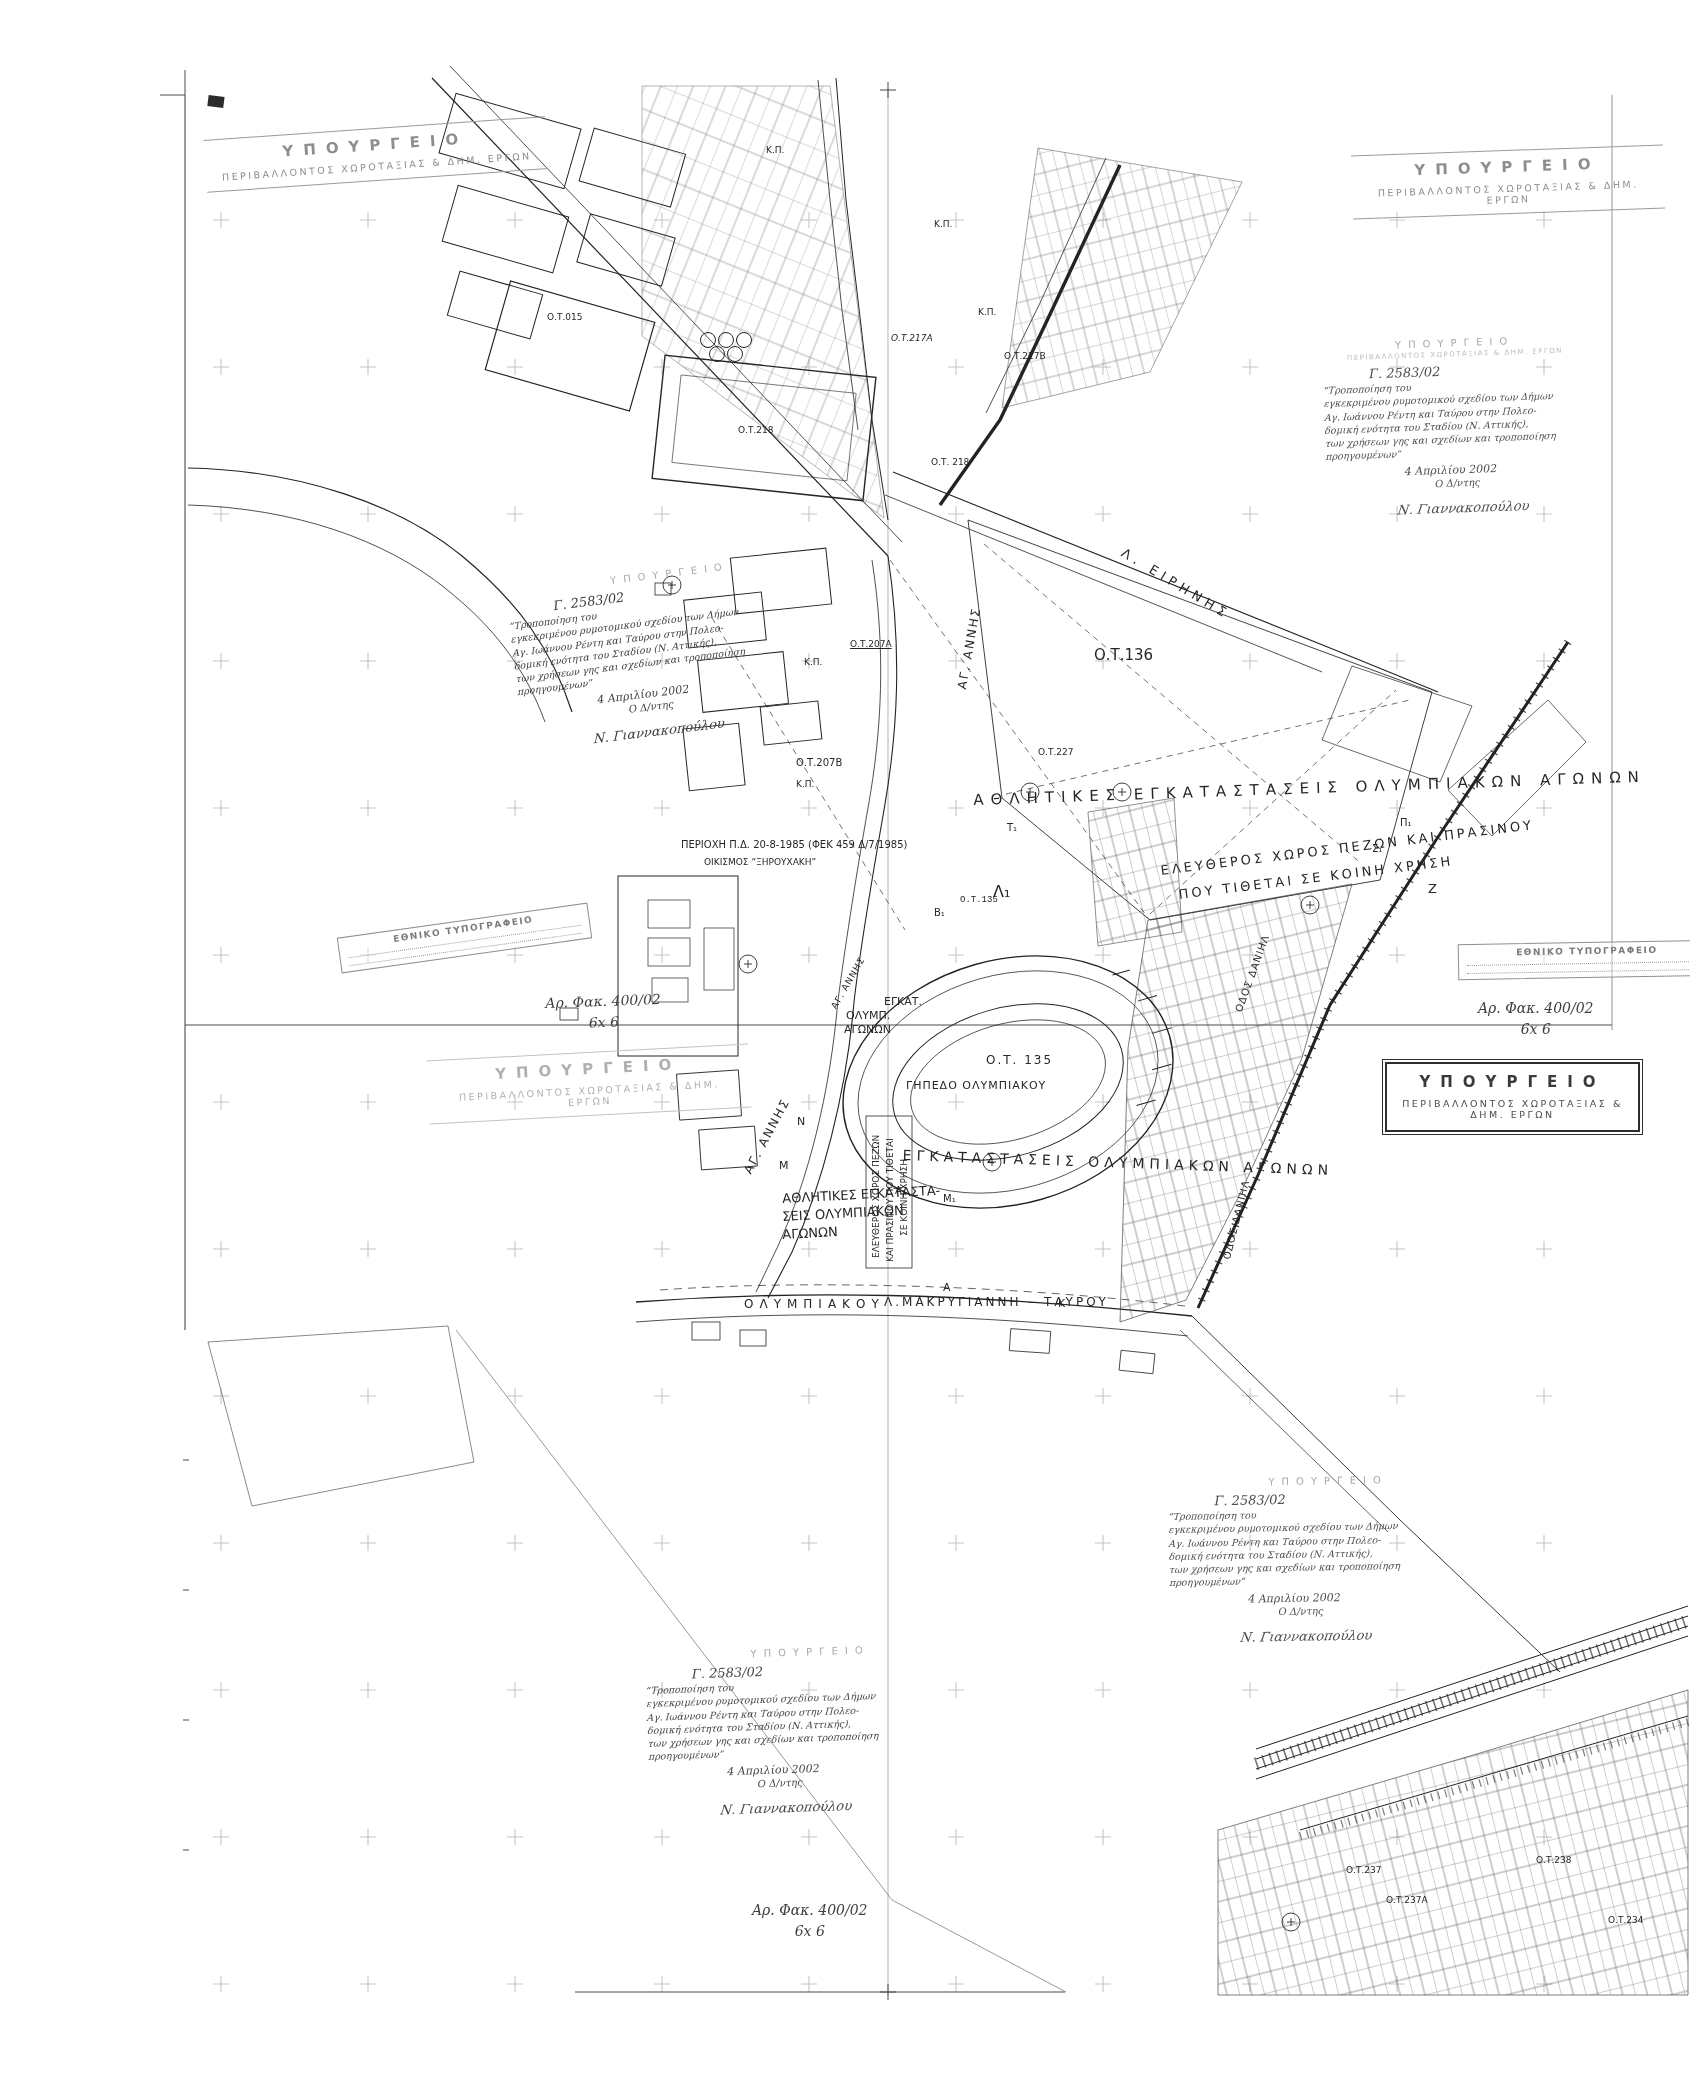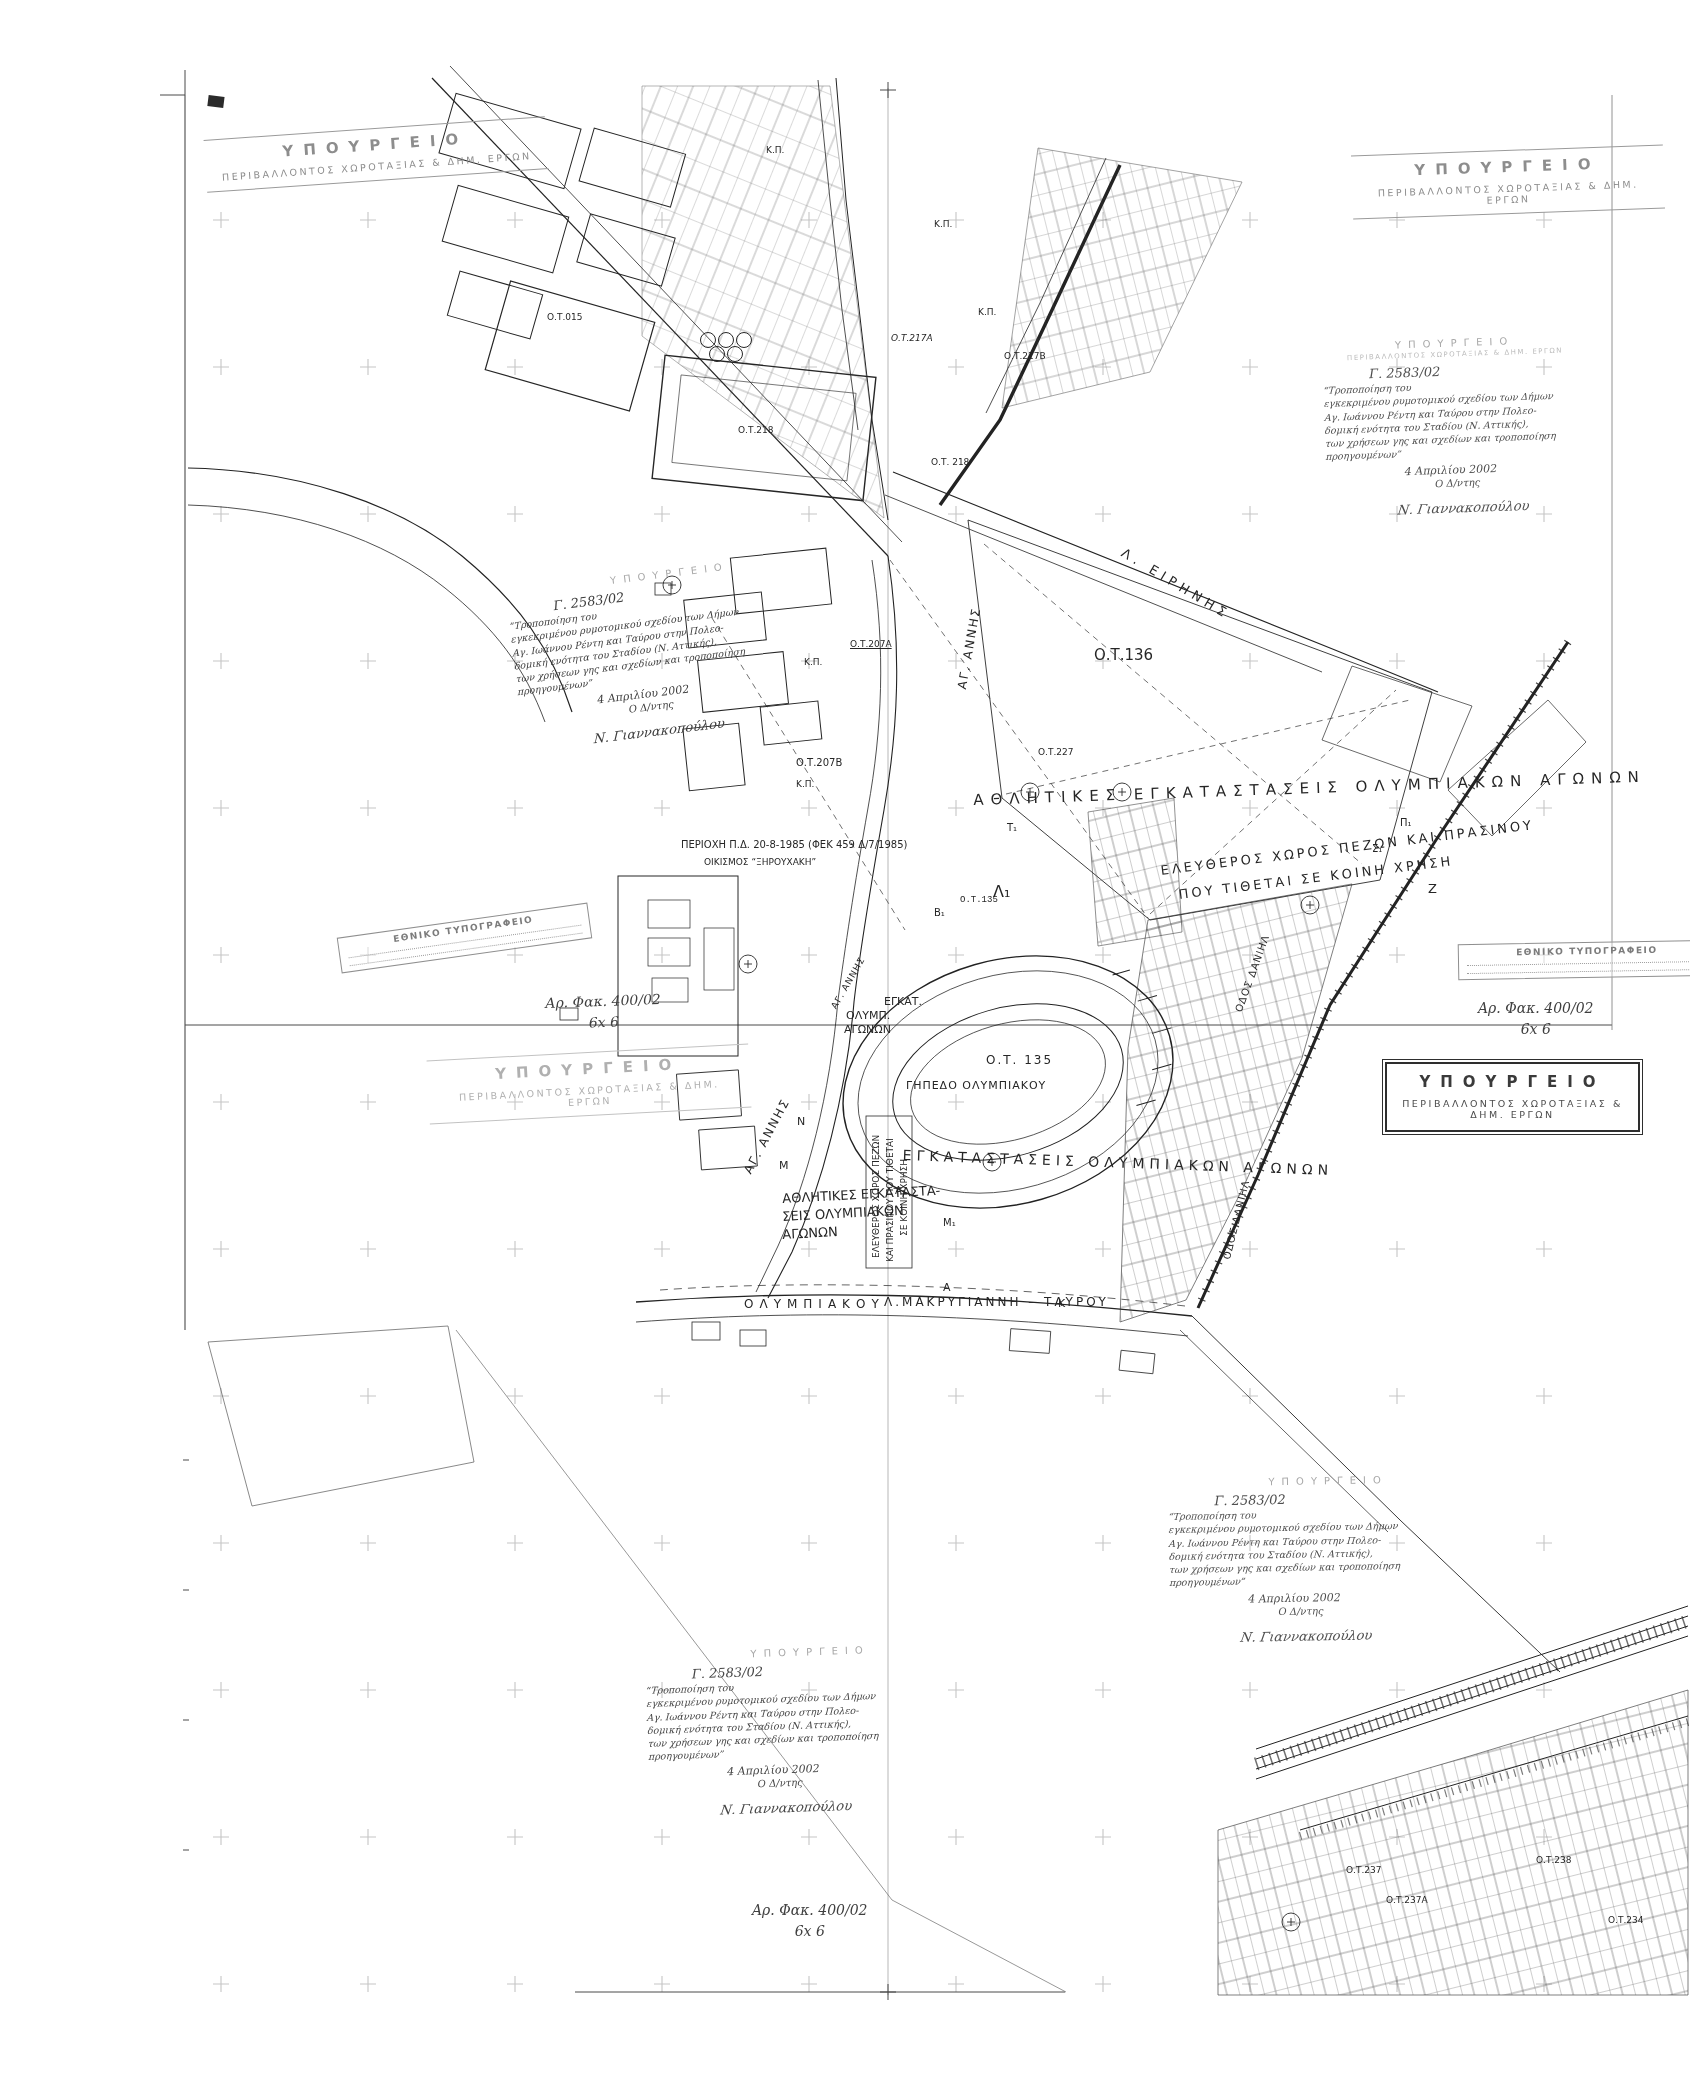--- a/index.html
+++ b/index.html
@@ -337,21 +337,21 @@
       <div class="map-label" style="left: 766px; top: 146px; font-size: 9px;">Κ.Π.</div>
       <div class="map-label" style="left: 934px; top: 220px; font-size: 9px;">Κ.Π.</div>
       <div class="map-label" style="left: 978px; top: 308px; font-size: 9px;">Κ.Π.</div>
       <div class="map-label" style="left: 1536px; top: 1856px; font-size: 9px;">Ο.Τ.238</div>
       <div class="map-label" style="left: 1346px; top: 1866px; font-size: 9px;">Ο.Τ.237</div>
       <div class="map-label" style="left: 1386px; top: 1896px; font-size: 9px;">Ο.Τ.237Α</div>
       <div class="map-label" style="left: 1608px; top: 1916px; font-size: 9px;">Ο.Τ.234</div>
       <div class="map-label" style="left: 943px; top: 1282px; font-size: 11px;">Α</div>
       <div class="map-label" style="left: 1058px; top: 1298px; font-size: 11px;">Κ</div>
       <div class="map-label" style="left: 779px; top: 1160px; font-size: 11px;">Μ</div>
-      <div class="map-label" style="left: 943px; top: 1194px; font-size: 10px; margin-top: 24px;">Μ₁</div>
+      <div class="map-label" style="left: 943px; top: 1194px; font-size: 10px;">Μ₁</div>
       <div class="map-label" style="left: 895px; top: 1186px; font-size: 10px;">Α₁</div>
       <div class="map-label" style="left: 797px; top: 1116px; font-size: 11px;">Ν</div>
       <div class="map-label" style="left: 934px; top: 908px; font-size: 10px;">Β₁</div>
       <div class="map-label" style="left: 993px; top: 884px; font-size: 16px;">Λ₁</div>
       <div class="map-label" style="left: 1007px; top: 823px; font-size: 10px;">Τ₁</div>
       <div class="map-label" style="left: 1372px; top: 844px; font-size: 10px;">Σ₁</div>
       <div class="map-label" style="left: 1400px; top: 818px; font-size: 10px;">Π₁</div>
     </div>
 
 </div>

